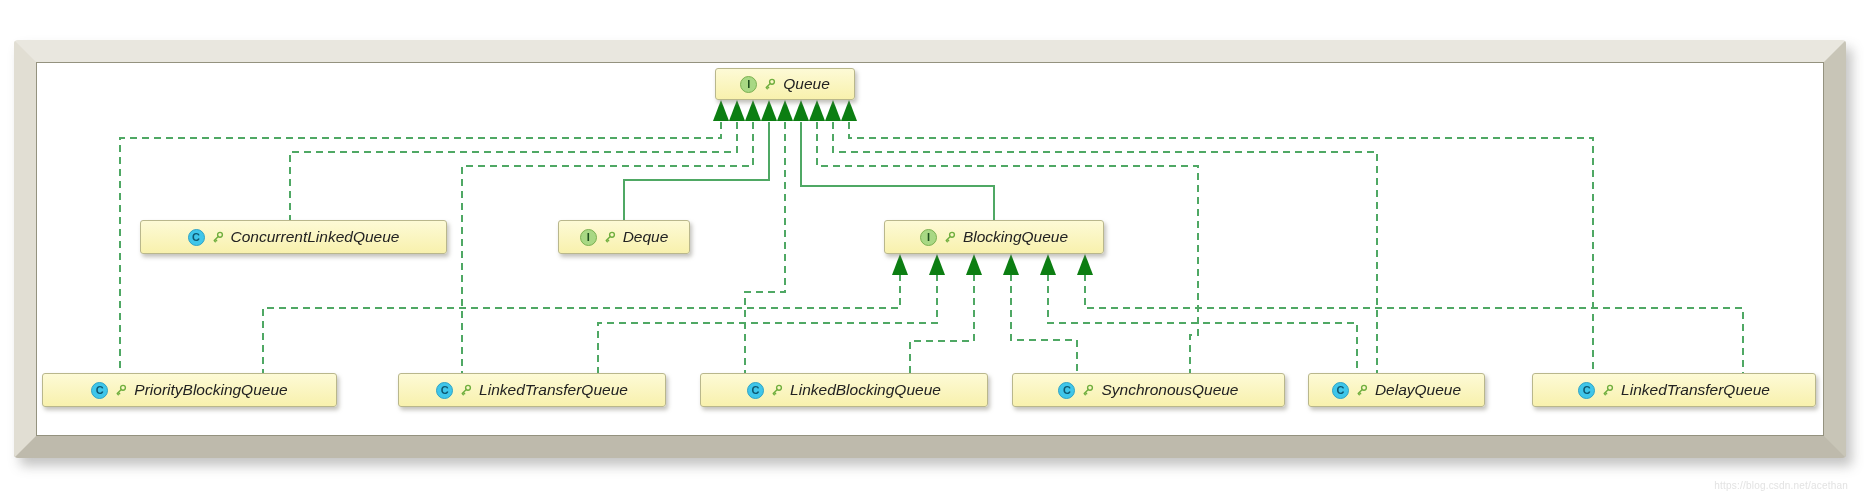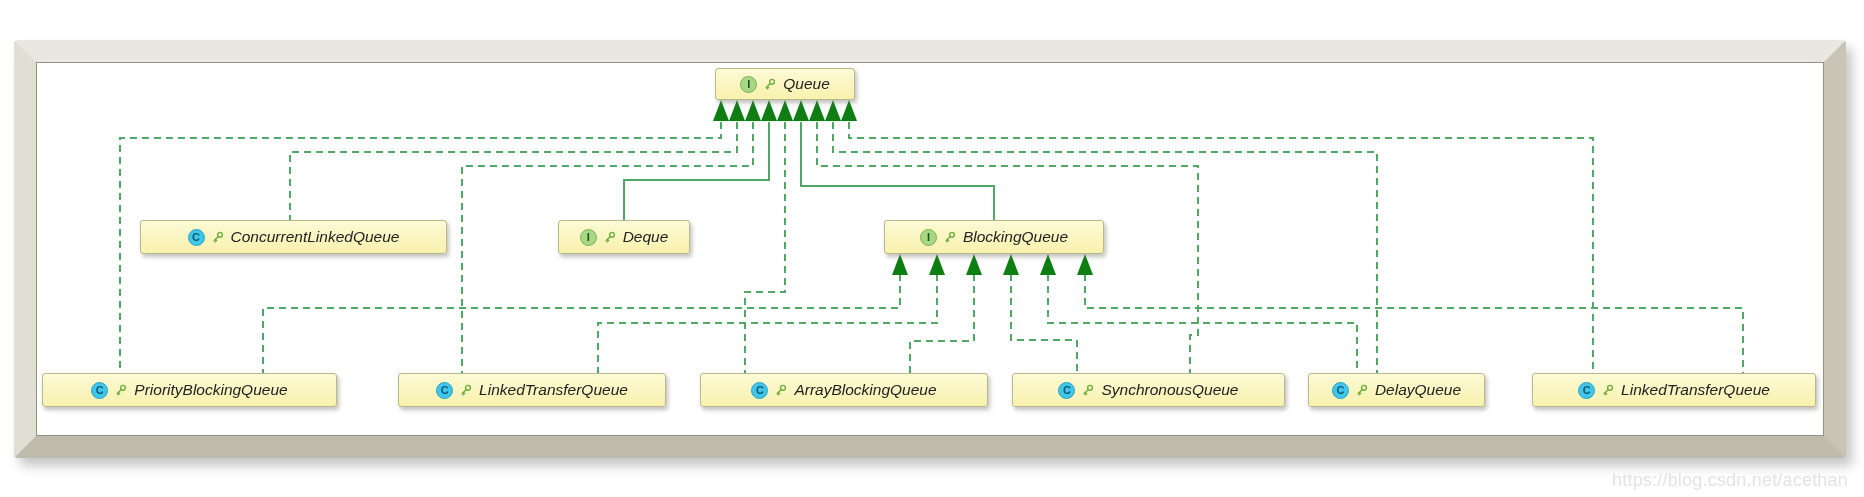--- a/index.html
+++ b/index.html
@@ -17,21 +17,21 @@
   .node{position:absolute;display:flex;align-items:center;justify-content:center;gap:7px;
         background:linear-gradient(180deg,#fdfad6 0%,#f8f1ad 100%);
         border:1px solid #b9b78c;border-radius:3px;box-sizing:border-box;
         box-shadow:2px 3px 4px rgba(120,118,105,.45);pointer-events:auto;cursor:default;}
   .badge{width:17px;height:17px;border-radius:50%;display:flex;align-items:center;justify-content:center;
          font-size:11px;font-weight:bold;box-sizing:border-box;flex:0 0 auto;}
   .badge.interface{background:#a8d884;border:1px solid #7cb152;color:#1d4f1d;}
   .badge.class{background:#3fc6ea;border:1px solid #2fa3c6;color:#0d5872;}
   .key{flex:0 0 auto;}
   .label{font-size:15.5px;color:#222222;white-space:nowrap;font-style:italic;}
-  .watermark{position:absolute;right:16px;bottom:6px;font-size:18px;color:#e3e3e3;letter-spacing:.2px;}
+  .watermark{position:absolute;right:16px;bottom:6px;font-size:10px;color:#e3e3e3;letter-spacing:.2px;}
 </style>
 </head>
 <body>
 
 <div class="stage">
   <div class="frame"></div>
   <svg class="edge-layer" viewBox="0 0 1864 497" width="1864" height="497">
       <polyline points="769,122 769,180 624,180 624,220" fill="none" stroke="#4fa864" stroke-width="2"></polyline>
       <polygon points="769,100 761,121 777,121" fill="#0c7e12"></polygon>
       <polyline points="801,122 801,186 994,186 994,220" fill="none" stroke="#4fa864" stroke-width="2"></polyline>
@@ -125,21 +125,21 @@
     <span class="label">LinkedTransferQueue</span>
   </div>
       <div class="node" style="left: 700px; top: 373px; width: 288px; height: 34px;">
     <span class="badge class">
       <span class="badge-letter">C</span>
     </span>
     <svg class="key" width="12" height="12" viewBox="0 0 12 12">
       <circle cx="8" cy="3.8" r="2.4" fill="none" stroke="#6fae3e" stroke-width="1.4"></circle>
       <path d="M6.3 5.5 L2.2 9.6 M3.4 8.4 l1.3 1.3 M2.2 9.6 l1.1 1.1" fill="none" stroke="#6fae3e" stroke-width="1.4" stroke-linecap="round"></path>
     </svg>
-    <span class="label">ArrayBlockingQueue</span>
+    <span class="label">LinkedBlockingQueue</span>
   </div>
       <div class="node" style="left: 1012px; top: 373px; width: 273px; height: 34px;">
     <span class="badge class">
       <span class="badge-letter">C</span>
     </span>
     <svg class="key" width="12" height="12" viewBox="0 0 12 12">
       <circle cx="8" cy="3.8" r="2.4" fill="none" stroke="#6fae3e" stroke-width="1.4"></circle>
       <path d="M6.3 5.5 L2.2 9.6 M3.4 8.4 l1.3 1.3 M2.2 9.6 l1.1 1.1" fill="none" stroke="#6fae3e" stroke-width="1.4" stroke-linecap="round"></path>
     </svg>
     <span class="label">SynchronousQueue</span>

